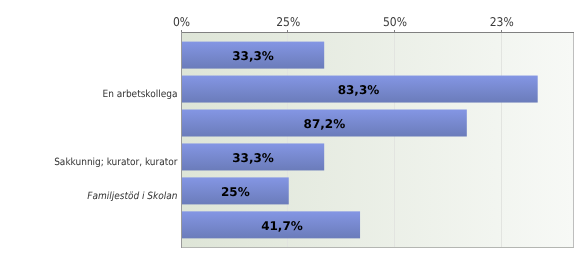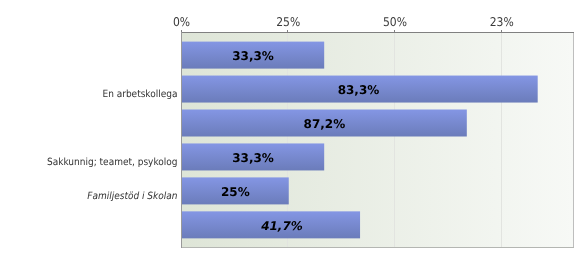--- a/index.html
+++ b/index.html
@@ -69,18 +69,18 @@
     <div class="tick" style="left: 287px;"></div>
     <div class="xlabel" style="left: 288.25px;">25%</div>
     <div class="tick" style="left: 394px;"></div>
     <div class="xlabel" style="left: 395px;">50%</div>
     <div class="tick" style="left: 501px;"></div>
     <div class="xlabel" style="left: 501.75px;">23%</div>
     <div class="vlabel" style="top: 51.9px; left: 182.5px; width: 141.191px;">33,3%</div>
     <div class="cat" style="top: 55.1px; transform: translateY(-50%);">En arbetskollega</div>
     <div class="vlabel" style="top: 85.85px; left: 182.5px; width: 352px;">83,3%</div>
     <div class="vlabel" style="top: 119.8px; left: 182.5px; width: 283.809px;">87,2%</div>
-    <div class="cat" style="top: 123px; transform: translateY(-50%);">Sakkunnig; teamet, psykolog</div>
+    <div class="cat" style="top: 123px; transform: translateY(-50%);">Sakkunnig; kurator, kurator</div>
     <div class="vlabel" style="top: 153.75px; left: 182.5px; width: 141.191px;">33,3%</div>
     <div class="cat" style="top: 156.95px; transform: translateY(-50%); font-style: italic;">Familjestöd i Skolan</div>
     <div class="vlabel" style="top: 187.7px; left: 182.5px; width: 105.75px;">25%</div>
-    <div class="vlabel" style="top: 221.65px; left: 182.5px; width: 199px; font-style: italic;">41,7%</div>
+    <div class="vlabel" style="top: 221.65px; left: 182.5px; width: 199px;">41,7%</div>
   </div>
 
 </body></html>

